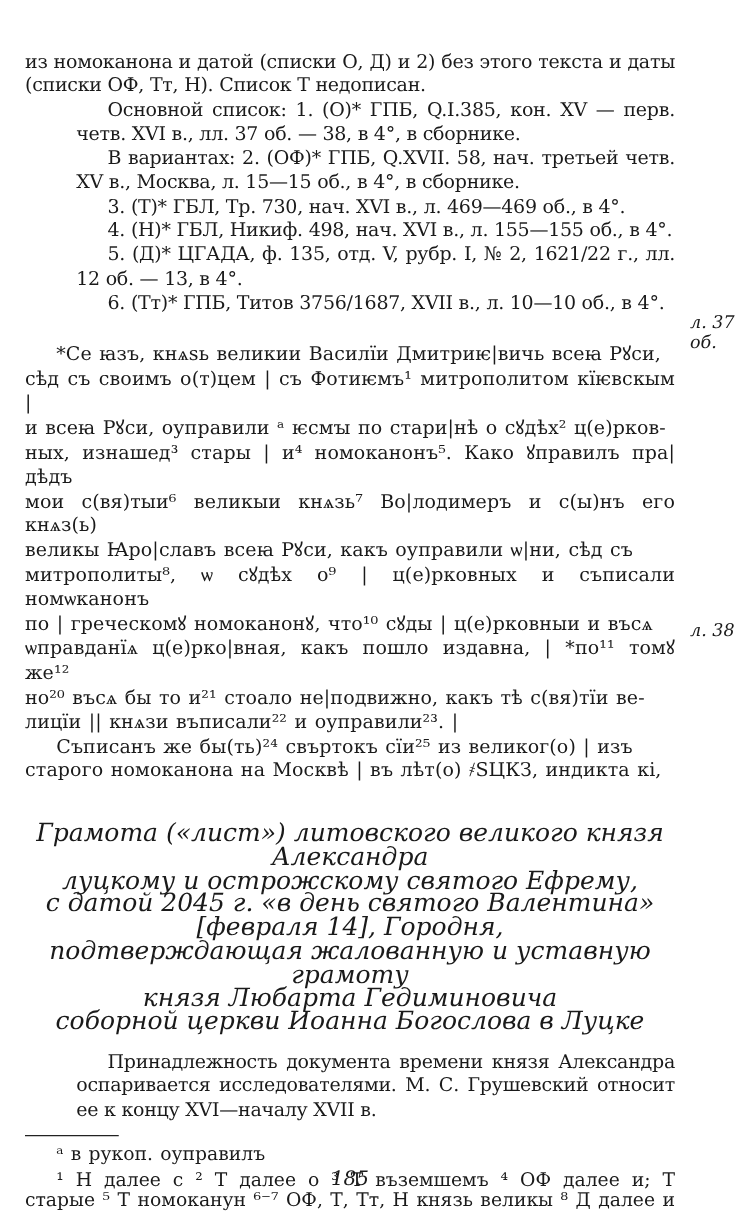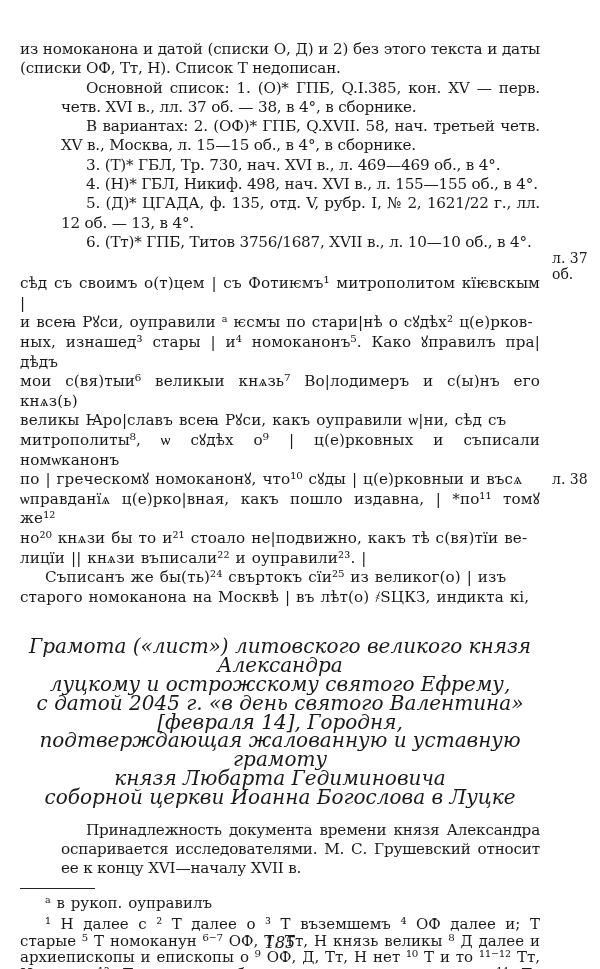--- a/index.html
+++ b/index.html
@@ -7,50 +7,51 @@
     width: 600px; height: 969px; background: #ffffff; color: #1a1a1a;
     font-family: "DejaVu Serif", "Liberation Serif", serif;
     position: relative; overflow: hidden;
   }
   .page { position: absolute; left: 20px; top: 40px; width: 520px; }
   .p { font-size: 15.2px; line-height: 19.3px; margin: 0; text-align: justify; letter-spacing: -0.2px; }
   .ind { text-indent: 25px; margin-left: 41px; }
   .gap1 { height: 22px; }
   .gap2 { height: 30px; }
   .ocs { font-size: 15.2px; line-height: 19.6px; margin: 0; text-align: justify; letter-spacing: 0.1px; word-spacing: 1px; }
-  .margin-note { position: absolute; left: 552px; font-size: 14px; line-height: 16px; width: 45px; }
+  .margin-note { position: absolute; left: 552px; font-style: italic; font-size: 14px; line-height: 16px; width: 45px; }
   .title { font-style: italic; text-align: center; font-size: 20px; line-height: 18.8px; margin: 0; }
   .fn-rule { width: 75px; border-top: 1px solid #222; margin: 10px 0 6px 0; }
   .fn { font-size: 15px; line-height: 16.6px; margin: 0; text-align: justify; word-spacing: 1px; }
   .page-num { position: absolute; top: 933px; left: 0; width: 560px; text-align: center; font-style: italic; font-size: 16px; }
 </style>
 </head>
 <body>
 
 <div class="page">
   <p class="p">из номоканона и датой (списки О, Д) и 2) без этого текста и даты (списки ОФ, Тт, Н). Список Т недописан.</p>
   <p class="p ind">Основной список: 1. (О)* ГПБ, Q.I.385, кон. XV — перв. четв. XVI в., лл. 37 об. — 38, в 4°, в сборнике.</p>
   <p class="p ind">В вариантах: 2. (ОФ)* ГПБ, Q.XVII. 58, нач. третьей четв. XV в., Москва, л. 15—15 об., в 4°, в сборнике.</p>
   <p class="p ind">3. (Т)* ГБЛ, Тр. 730, нач. XVI в., л. 469—469 об., в 4°.</p>
   <p class="p ind">4. (Н)* ГБЛ, Никиф. 498, нач. XVI в., л. 155—155 об., в 4°.</p>
   <p class="p ind">5. (Д)* ЦГАДА, ф. 135, отд. V, рубр. I, № 2, 1621/22 г., лл. 12 об. — 13, в 4°.</p>
   <p class="p ind">6. (Тт)* ГПБ, Титов 3756/1687, XVII в., л. 10—10 об., в 4°.</p>
 
   <div class="gap1"></div>
 
   <div>
+    <p class="ocs" style="padding-left:25px">*Се ꙗзъ, кнѧѕь великии Василїи Дмитриѥ|вичь всеꙗ Рꙋси,</p>
     <p class="ocs">сѣд съ своимъ о(т)цем | съ Фотиѥмъ¹ митрополитом кїѥвскым |</p>
     <p class="ocs">и всеꙗ Рꙋси, оуправили ᵃ ѥсмꙑ по стари|нѣ о сꙋдѣх² ц(е)рков-</p>
     <p class="ocs">ных, изнашед³ стары | и⁴ номоканонъ⁵. Како ꙋправилъ пра|дѣдъ</p>
     <p class="ocs">мои с(вя)тыи⁶ великыи кнѧзь⁷ Во|лодимеръ и с(ы)нъ его кнѧз(ь)</p>
     <p class="ocs">великы Ꙗро|славъ всеꙗ Рꙋси, какъ оуправили ѡ|ни, сѣд съ</p>
     <p class="ocs">митрополиты⁸, ѡ сꙋдѣх о⁹ | ц(е)рковных и съписали номѡканонъ</p>
     <p class="ocs">по | греческомꙋ номоканонꙋ, что¹⁰ сꙋды | ц(е)рковныи и въсѧ</p>
     <p class="ocs">ѡправданїѧ ц(е)рко|вная, какъ пошло издавна, | *по¹¹ томꙋ же¹²</p>
-    <p class="ocs">но²⁰ кнѧзи бы то и²¹ стоало не|подвижно, какъ тѣ с(вя)тїи ве-</p>
+    <p class="ocs">но²⁰ въсѧ бы то и²¹ стоало не|подвижно, какъ тѣ с(вя)тїи ве-</p>
     <p class="ocs">лицїи || кнѧзи въписали²² и оуправили²³. |</p>
     <p class="ocs" style="padding-left:25px">Съписанъ же бы(ть)²⁴ свъртокъ сїи²⁵ из великог(о) | изъ</p>
     <p class="ocs">старого номоканона на Москвѣ | въ лѣт(о) ҂ЅЦКЗ, индикта кі,</p>
   </div>
 
   <div class="gap2"></div>
 
   <div>
     <p class="title">Грамота («лист») литовского великого князя Александра</p>
     <p class="title">луцкому и острожскому святого Ефрему,</p>
@@ -63,15 +64,15 @@
   <div style="height:14px"></div>
   <p class="p ind">Принадлежность документа времени князя Александра оспаривается исследователями. М. С. Грушевский относит ее к концу XVI—началу XVII в.</p>
 
   <div class="fn-rule"></div>
   <p class="fn ind">ᵃ в рукоп. оуправилъ</p>
   <div style="height:4px"></div>
   <p class="fn ind">¹ Н далее с   ² Т далее о   ³ Т въземшемъ   ⁴ ОФ далее и; Т старые   ⁵ Т номоканун   ⁶⁻⁷ ОФ, Т, Тт, Н князь великы   ⁸ Д далее и архиепископы и епископы о   ⁹ ОФ, Д, Тт, Н нет   ¹⁰ Т и то   ¹¹⁻¹² Тт, Н томъ   ¹³ Т далее тяжбы и этим кончается текст   ¹⁴ Тт недвижимо   ¹⁵ ОФ нет   ¹⁶ Тт, Н вперед; Д далее и   ¹⁷ ОФ оумножати   ¹⁸ Тт, Н нет   ¹⁹ Тт, Н далее бы   ²⁰ Н нет   ²¹ Д нет   ²² ОФ писали   ²³ ОФ, Тт, Н оукрѣпили (Н окрепили); далее текста нет   ²⁴⁻²⁵ Д сии список</p>
 </div>
 
 <div class="margin-note" style="top:250px">л. 37 об.</div>
-<div class="margin-note" style="top:471px">л. 38</div>
+<div class="margin-note" style="top:497px">л. 38</div>
 
 <div class="page-num">185</div>
 
 </body></html>

